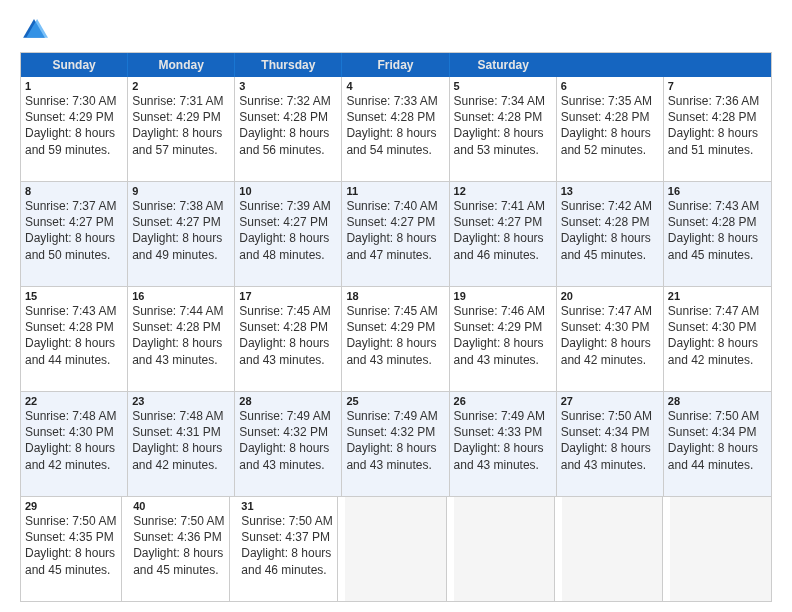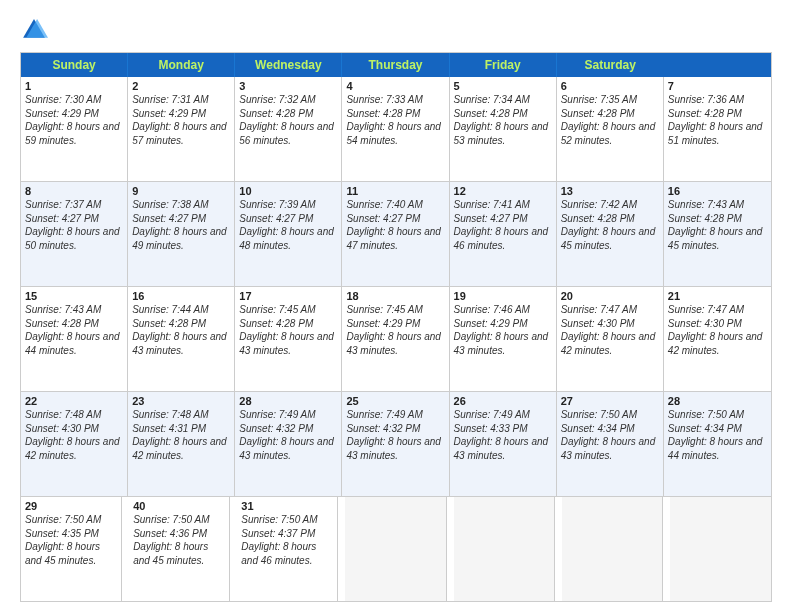--- a/index.html
+++ b/index.html
@@ -59,21 +59,21 @@
       display: flex;
       flex-direction: column;
       border: 1px solid #ccc;
     }
     .cal-header-row {
       display: grid;
       grid-template-columns: repeat(7, 1fr);
       background: #1565c0;
     }
     .cal-header-cell {
-      color: #bef264;
+      color: #e5e5e5;
       font-size: 12px;
       font-weight: bold;
       text-align: center;
       padding: 5px 2px;
       border-right: 1px solid #1976d2;
     }
     .cal-header-cell:last-child { border-right: none; }
     .cal-body {
       display: flex;
       flex-direction: column;
@@ -98,24 +98,23 @@
     .cal-cell:last-child { border-right: none; }
     .cal-cell.empty { background: #f5f5f5; }
     .cal-cell .day-num {
       font-size: 11px;
       font-weight: bold;
       color: #222;
       display: block;
       margin-bottom: 1px;
     }
     .cal-cell .info {
-      font-size: 10px;
+      font-size: 12px;
       line-height: 1.35;
       color: #333;
-      font-style: italic;
     }
     .odd-row .cal-cell:not(.empty) { background: #fff; }
     .even-row .cal-cell:not(.empty) { background: #eef3fb; }
   </style>
 </head>
 <body>
 
 <div class="page">
   <div class="header">
     <div class="logo">
@@ -131,21 +130,20 @@
     <div class="title-block">
       <div class="month-title"></div>
       <div class="location"></div>
     </div>
   </div>
 
   <div class="calendar">
     <div class="cal-header-row">
     <div class="cal-header-cell">Sunday</div>
         <div class="cal-header-cell">Monday</div>
-        <div class="cal-header-cell">Wednesday</div>
         <div class="cal-header-cell">Thursday</div>
         <div class="cal-header-cell">Friday</div>
         <div class="cal-header-cell">Saturday</div>
       </div>
     <div class="cal-body">
     <div class="cal-row odd-row">
           <div class="cal-cell">
         <span class="day-num">1</span>
         <div class="info">
           Sunrise: 7:30 AM<br>

